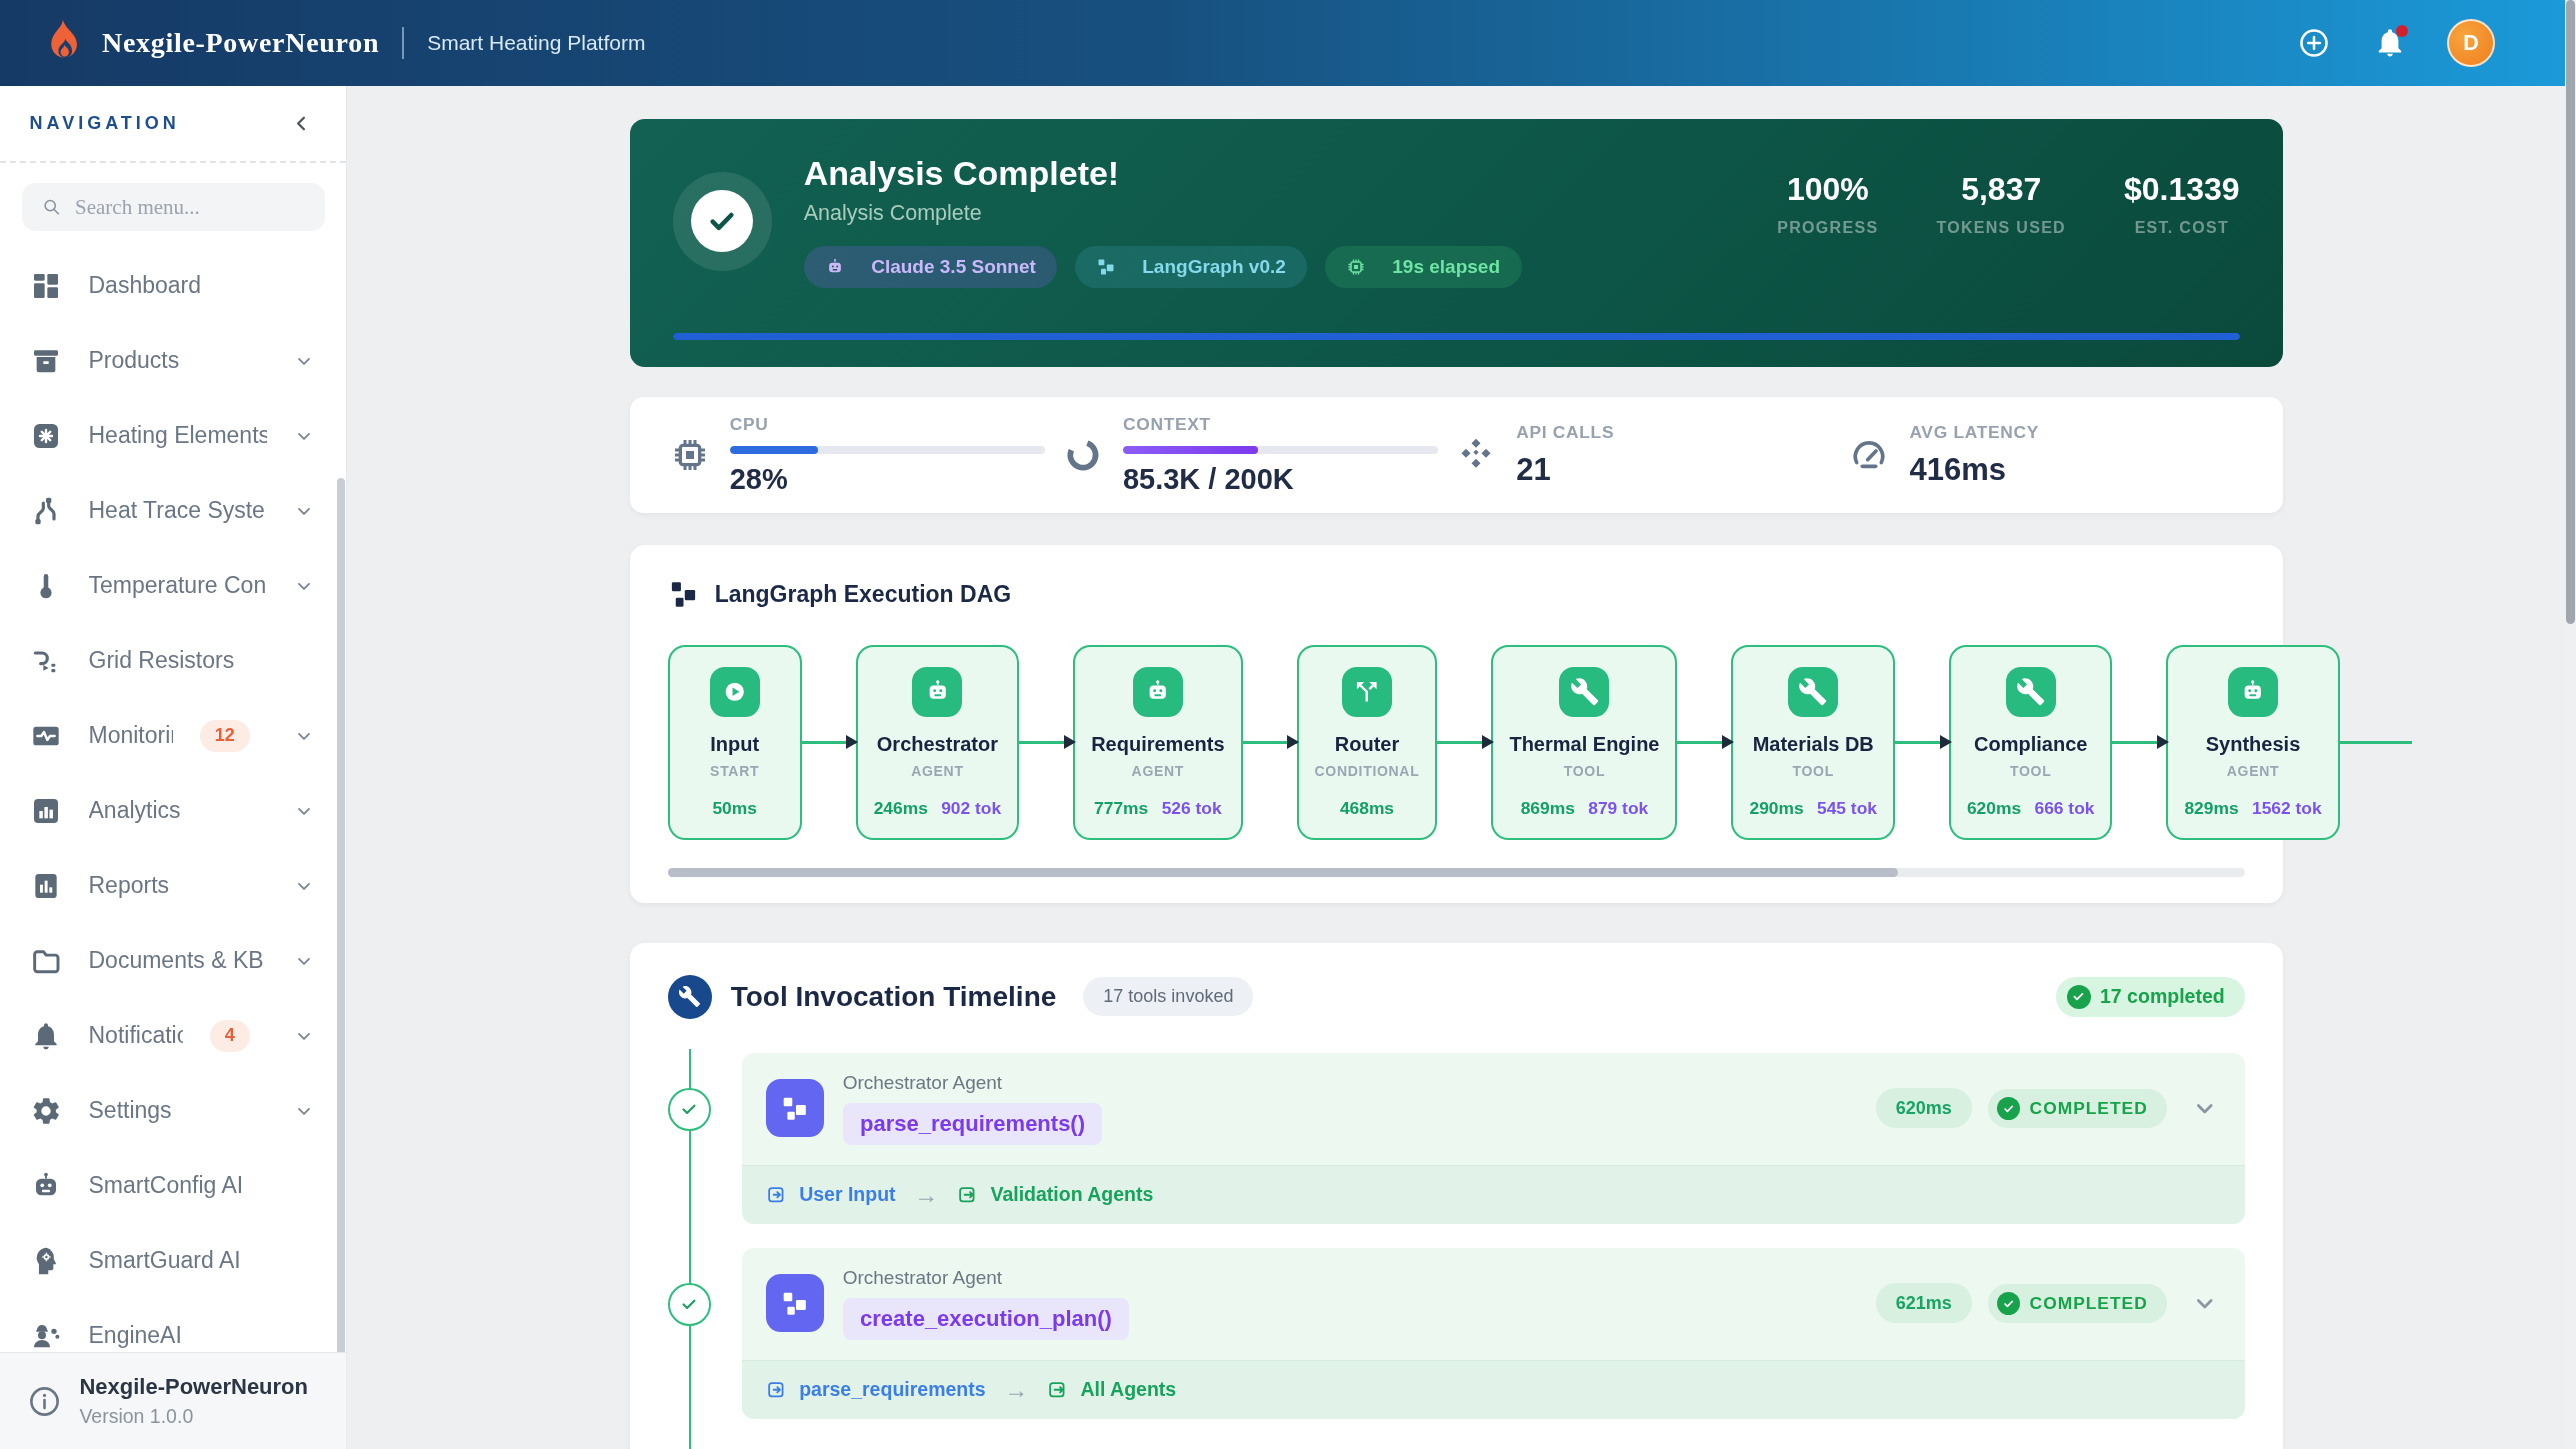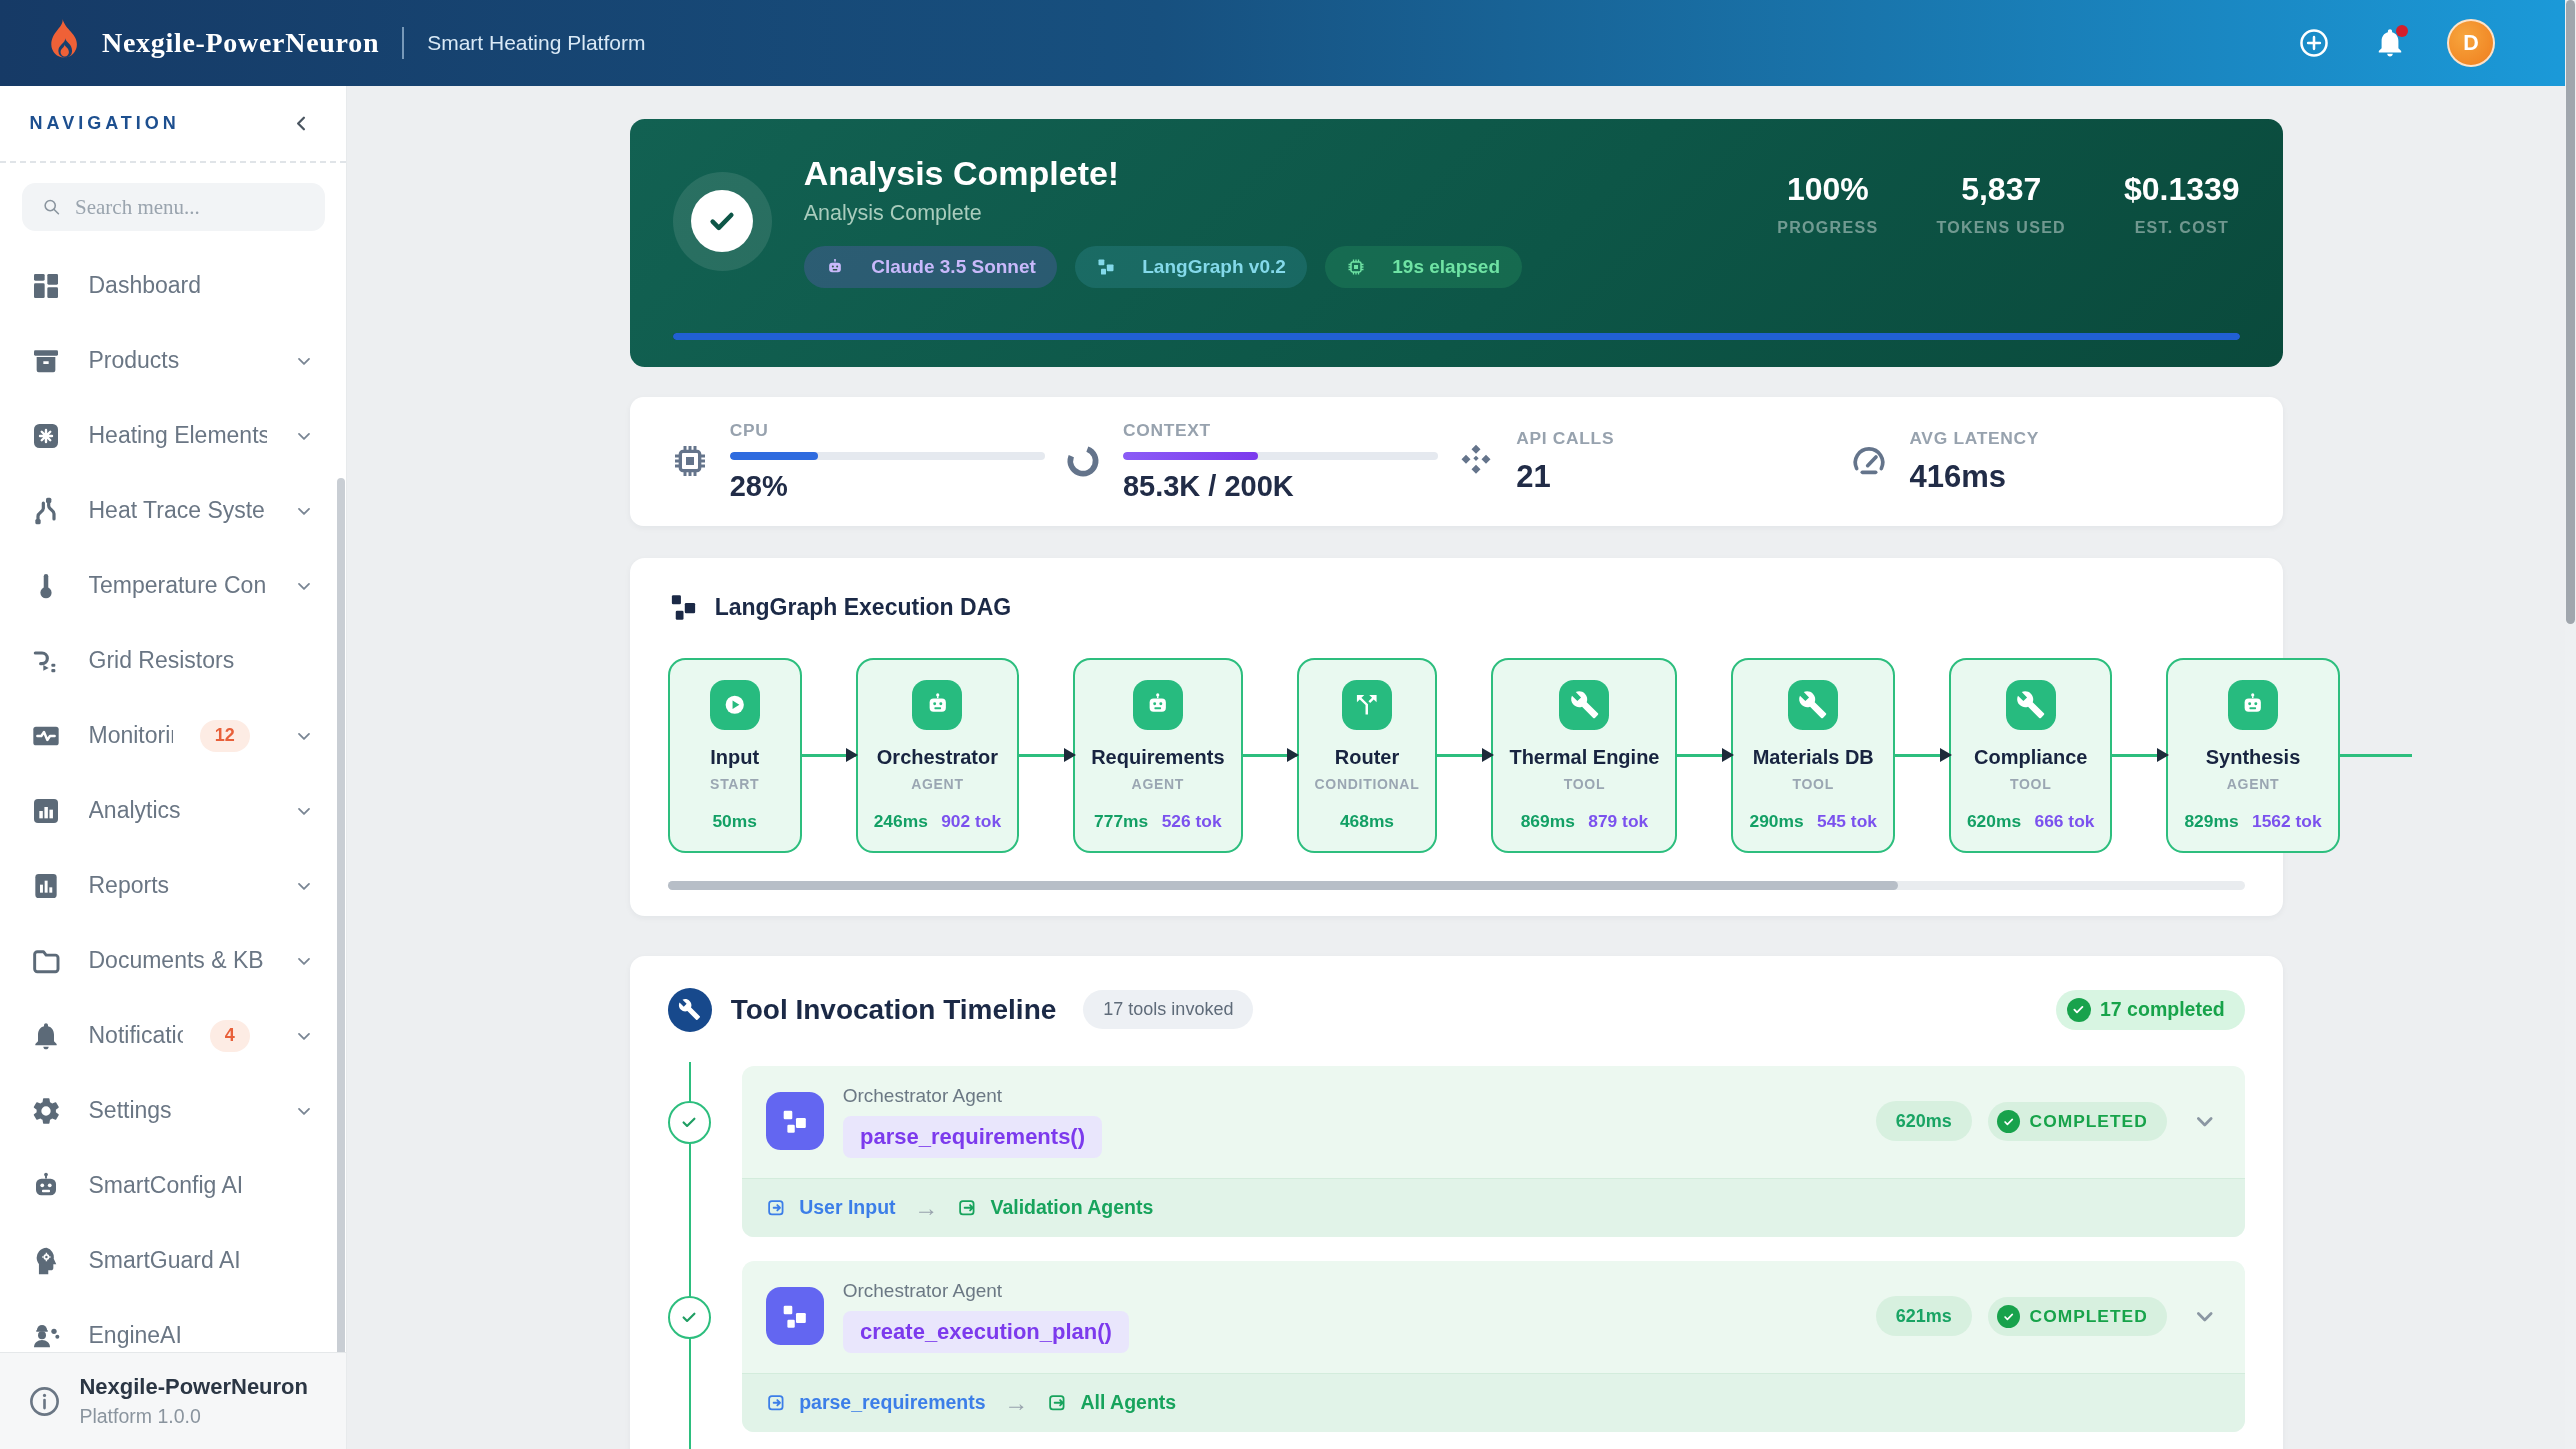--- a/index.html
+++ b/index.html
@@ -67,21 +67,21 @@
   .pb-green { background:rgba(74,222,128,.15); color:#6fe3a4; }
   .pillbadge svg { width:20px; height:20px; }
   .banner-stats { margin-left:auto; display:flex; gap:58px; align-self:flex-start; margin-top:17.4px; }
   .b-stat { text-align:center; }
   .b-stat-val { font-size:32px; font-weight:700; color:#fff; }
   .b-stat-lab { font-size:16px; letter-spacing:1.3px; color:rgba(255,255,255,.42); margin-top:10.7px; font-weight:600; }
   .banner-progress { margin-top:auto; height:6.7px; border-radius:3.4px; background:rgba(0,0,0,.28); overflow:hidden; }
   .banner-progress-fill { height:100%; background:#2160d4; border-radius:3.4px; }
 
   
-  .metrics { margin-top:30px; height:129px; border-radius:13.4px; display:flex; align-items:center; padding:0 40px; }
+  .metrics { margin-top:30px; height:116px; border-radius:13.4px; display:flex; align-items:center; padding:0 40px; }
   .metric { flex:1; display:flex; align-items:center; gap:20px; }
   .metric svg.micon { width:40px; height:40px; flex:0 0 auto; }
   .metric-label { font-size:17.4px; color:#97a2ae; font-weight:600; letter-spacing:0.7px; }
   .metric-bar { width:315px; height:8px; border-radius:4px; background:#e5e9ef; margin:10.7px 0 9.4px 0; overflow:hidden; }
   .metric-bar div { height:100%; border-radius:4px; }
   .bar-blue { background:#2e6bdf; }
   .bar-purple { background:linear-gradient(90deg,#8b5cf6,#7c3aed); }
   .metric-val { font-size:29px; font-weight:700; color:#212c47; }
   .metric-val.big { font-size:31px; margin-top:9.4px; }
 
@@ -376,21 +376,21 @@
     </div>
 
     <div class="side-footer">
       <svg viewBox="0 0 24 24" width="35" height="35">
         <circle cx="12" cy="12" r="9" fill="none" stroke="#6a7684" stroke-width="1.8"></circle>
         <path d="M12 11v5.5" stroke="#6a7684" stroke-width="1.8" stroke-linecap="round"></path>
         <circle cx="12" cy="7.8" r="1.1" fill="#6a7684"></circle>
       </svg>
       <div>
         <div class="sf-title">Nexgile-PowerNeuron</div>
-        <div class="sf-ver">Platform 1.0.0</div>
+        <div class="sf-ver">Version 1.0.0</div>
       </div>
     </div>
   </div>
 
   <div class="main">
     <div class="content">
 
       <div class="banner">
         <div class="banner-row">
           <div class="check-wrap">

